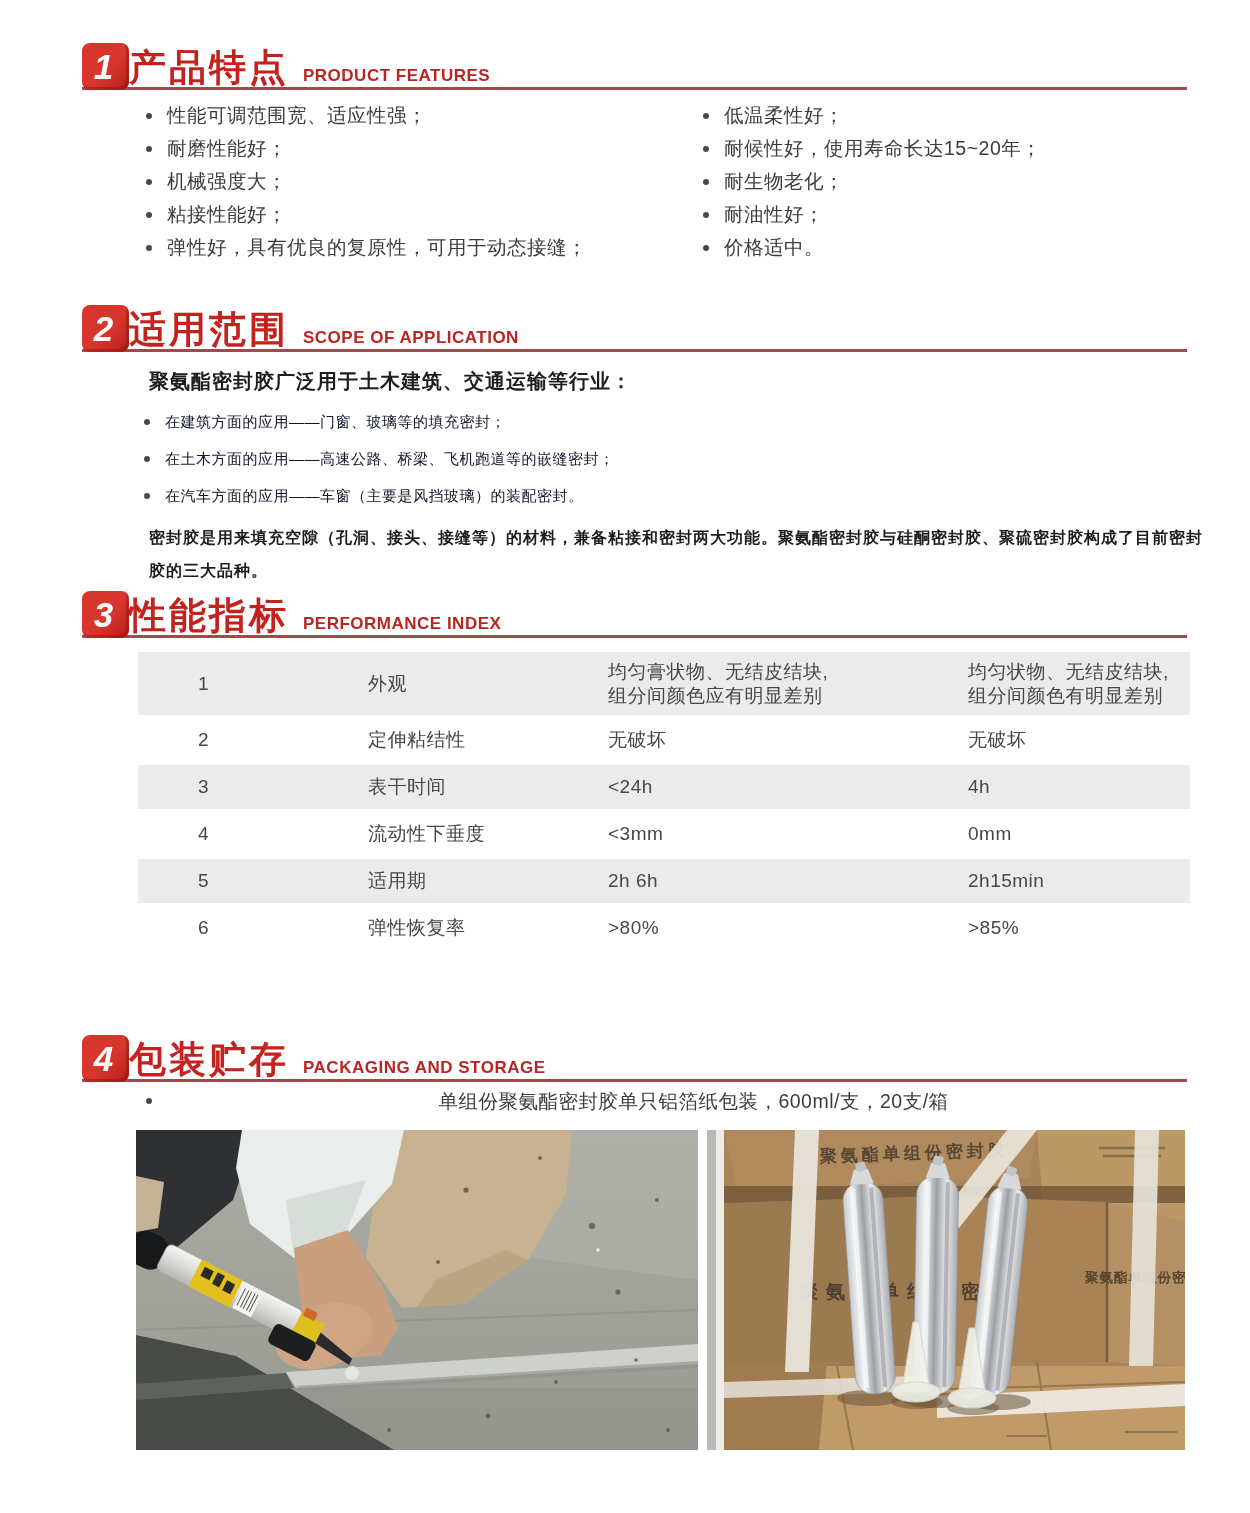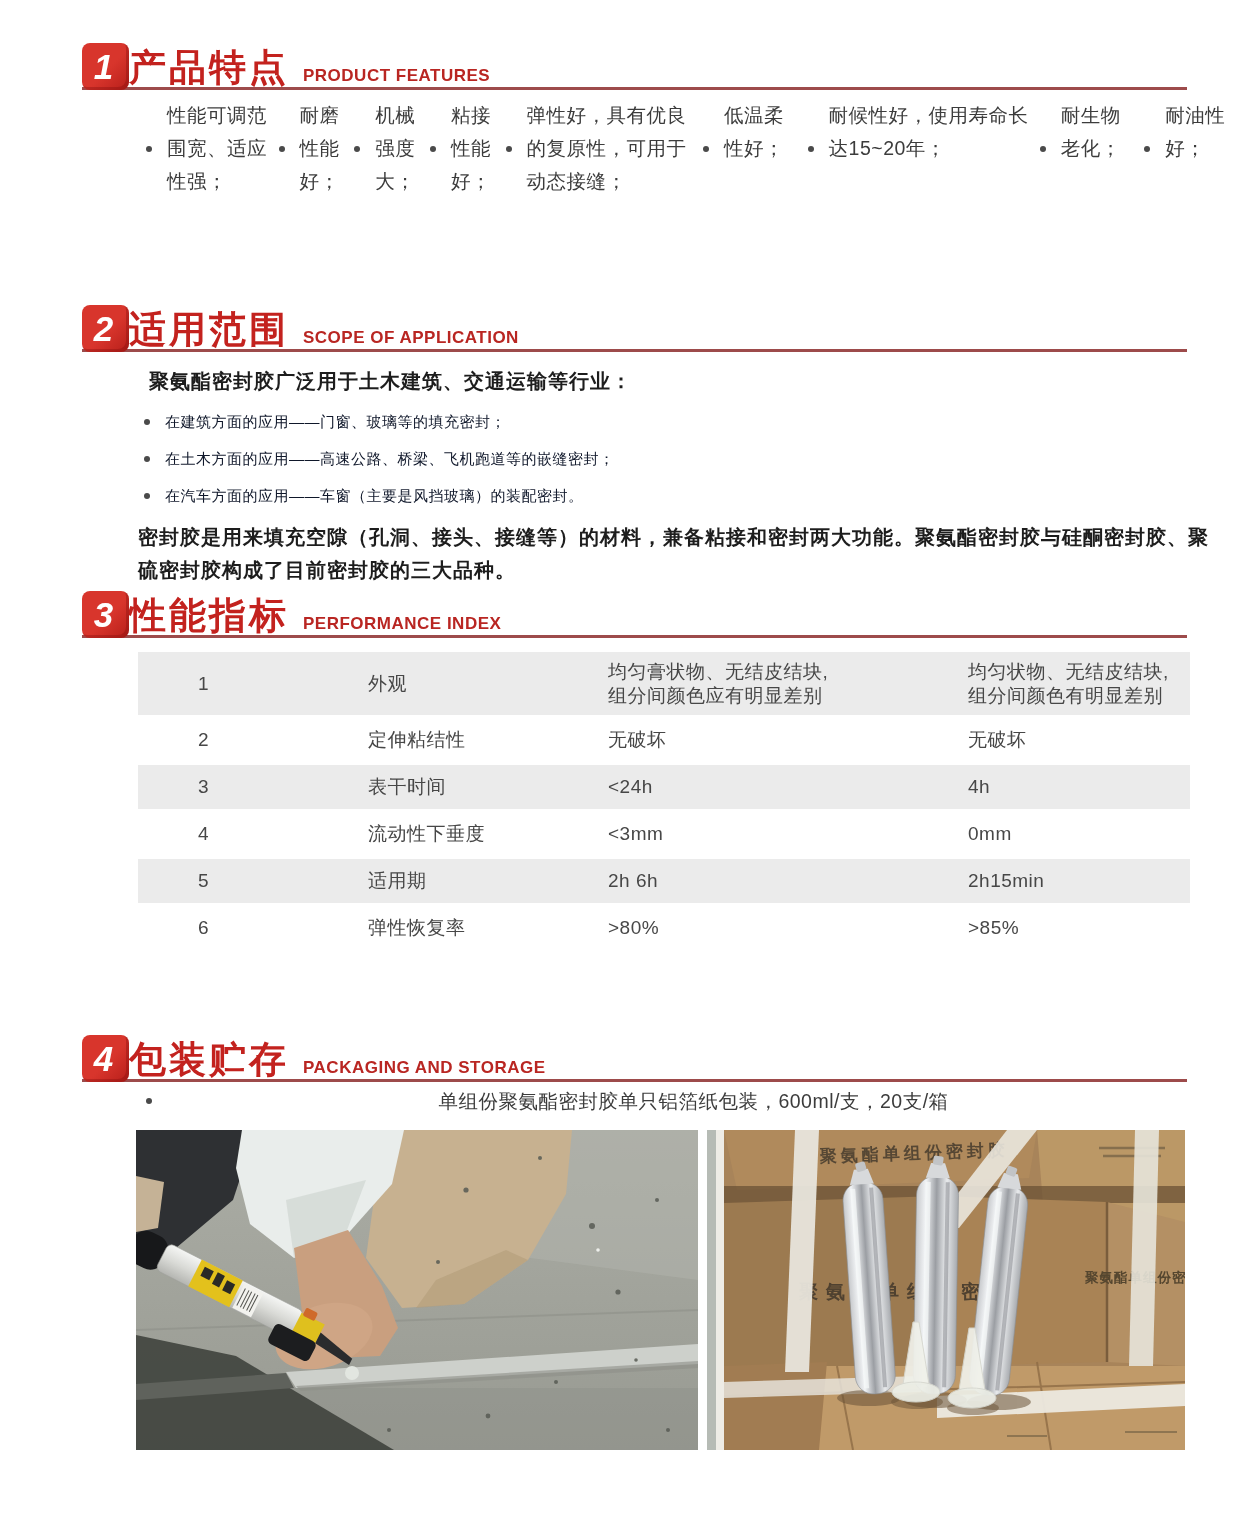--- a/index.html
+++ b/index.html
@@ -19,31 +19,31 @@
   .sec-en { margin-left:14px; font-size:17px; font-weight:700; color:#b92622; letter-spacing:.5px; padding-bottom:4px; }
 
   
   .dot-li { position:relative; padding-left:27px; color:#3c3c3c; }
   .dot-li::before { content:""; position:absolute; left:6px; top:50%; margin-top:-11px; width:6px; height:6px;
                     border-radius:50%; background:#4a4a4a; }
 
   
   .features { position:absolute; top:99px; left:140px; width:1090px;
               display:grid; grid-template-columns:557px auto; }
-  .features .col { display:flex; flex-direction:row; }
+  .features .col { display:flex; flex-direction:column; }
   .features .dot-li { font-size:19.5px; line-height:33px; letter-spacing:.5px; }
   .features .dot-li::before { margin-top:-3px; top:50%; }
 
   
   .scope { position:absolute; top:366px; left:138px; width:1078px; }
   .scope-intro { margin-left:11px; font-weight:700; color:#1d1d1d; font-size:20px; line-height:30px;
                  letter-spacing:1px; margin-bottom:7px; }
   .scope .dot-li { font-size:15px; line-height:37px; letter-spacing:.5px; color:#0f172a; }
   .scope .dot-li::before { margin-top:-3px; }
-  .scope-note { margin-left:0; margin-top:7px; font-weight:700; color:#1d1d1d; font-size:20px;
+  .scope-note { margin-left:11px; margin-top:7px; font-weight:700; color:#1d1d1d; font-size:16px;
                 line-height:33px; letter-spacing:1px; }
 
   
   .ptable { position:absolute; top:652px; left:138px; width:1052px; font-size:19px; color:#474747; }
   .prow { display:grid; grid-template-columns:230px 240px 360px auto; border-bottom:3px solid #ffffff; }
   .prow:nth-child(odd) { background:#ebebeb; }
   .prow { min-height:47px; }
   .prow.phead { min-height:54px; }
   .prow.row-tall { min-height:66px; }
   .pcell { display:flex; align-items:center; letter-spacing:.5px; }
@@ -82,20 +82,21 @@
       <div class="dot-li">耐磨性能好；</div>
       <div class="dot-li">机械强度大；</div>
       <div class="dot-li">粘接性能好；</div>
       <div class="dot-li">弹性好，具有优良的复原性，可用于动态接缝；</div>
     </div>
     <div class="col">
       <div class="dot-li">低温柔性好；</div>
       <div class="dot-li">耐候性好，使用寿命长达15~20年；</div>
       <div class="dot-li">耐生物老化；</div>
       <div class="dot-li">耐油性好；</div>
+      <div class="dot-li">价格适中。</div>
     </div>
   </div>
 
   <div class="sec-header" style="top:302px">
     <div class="sec-num">
         <span>2</span>
       </div>
     <div class="sec-cn">适用范围</div>
     <div class="sec-en">SCOPE OF APPLICATION</div>
     <div class="sec-line"></div>

